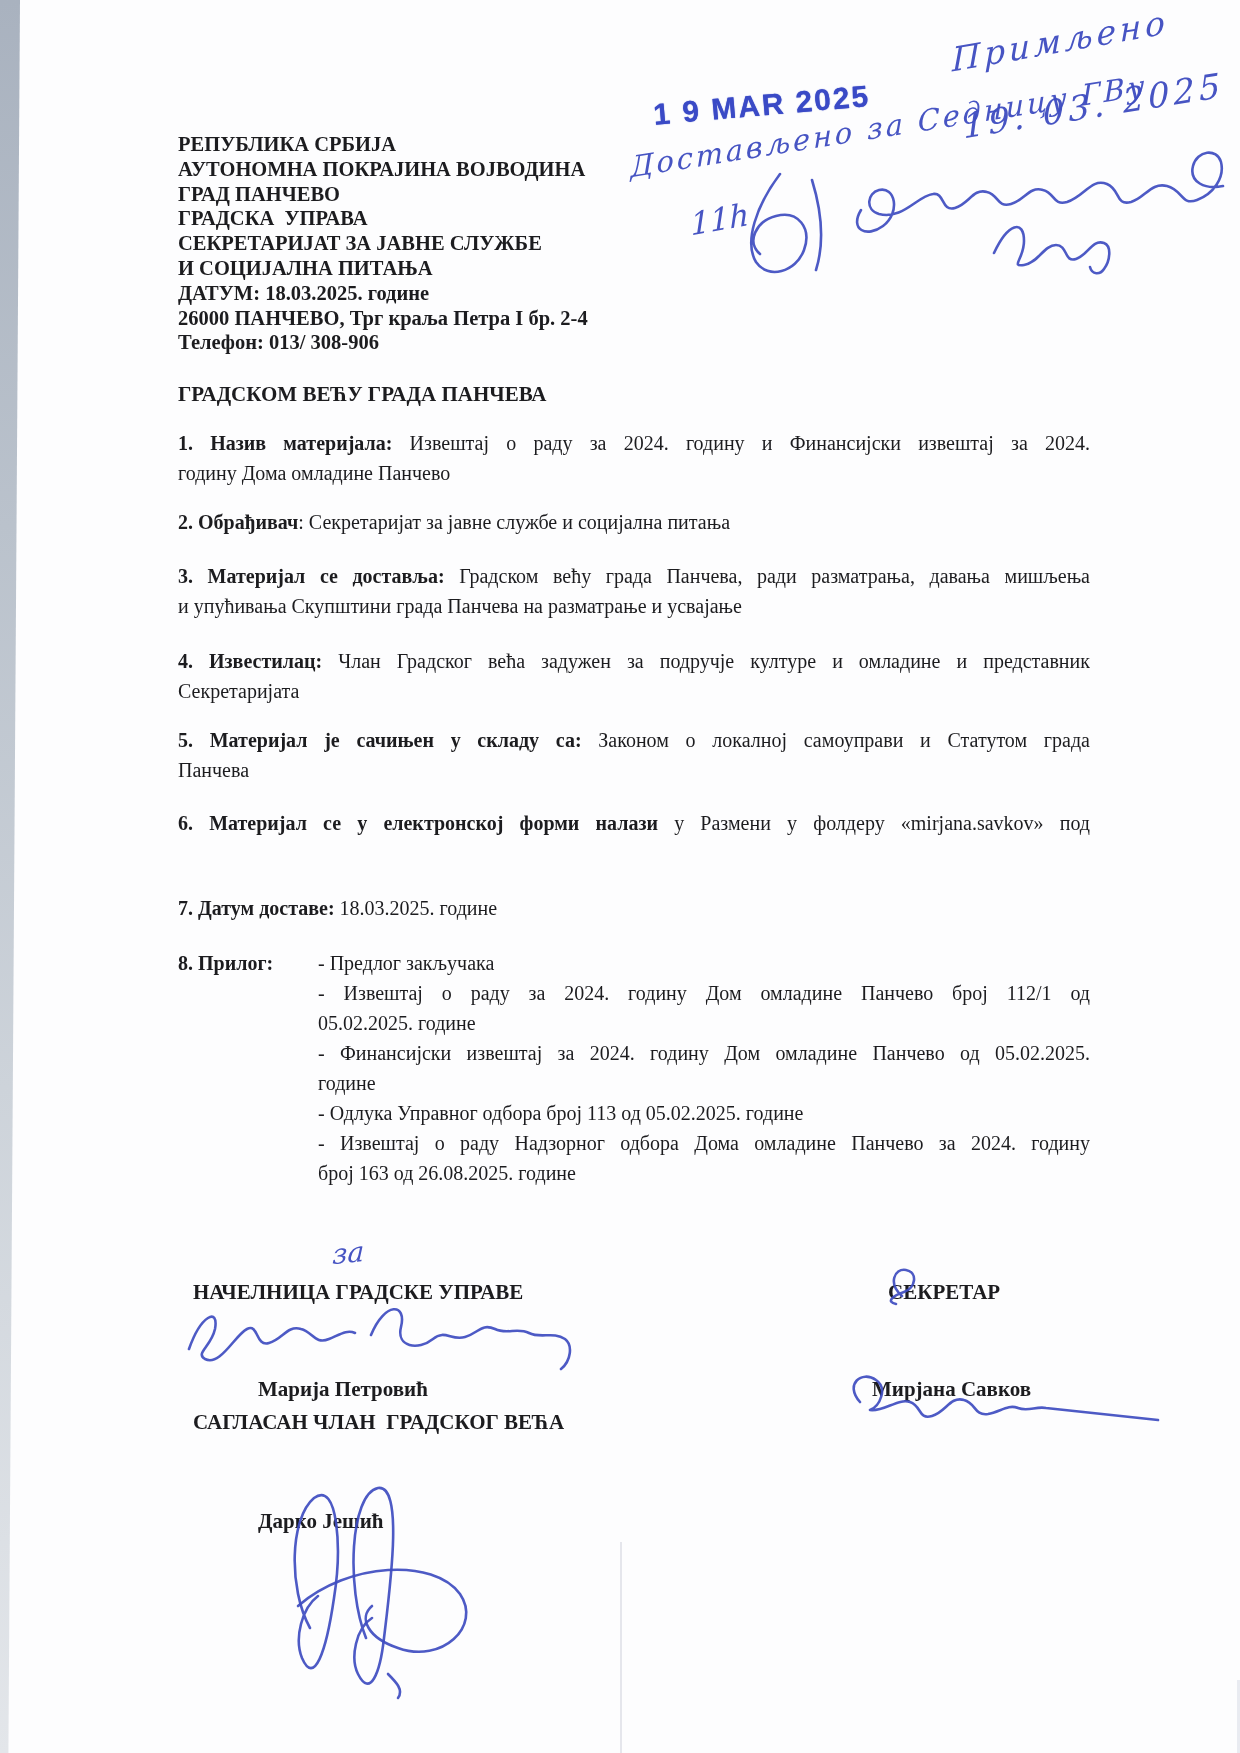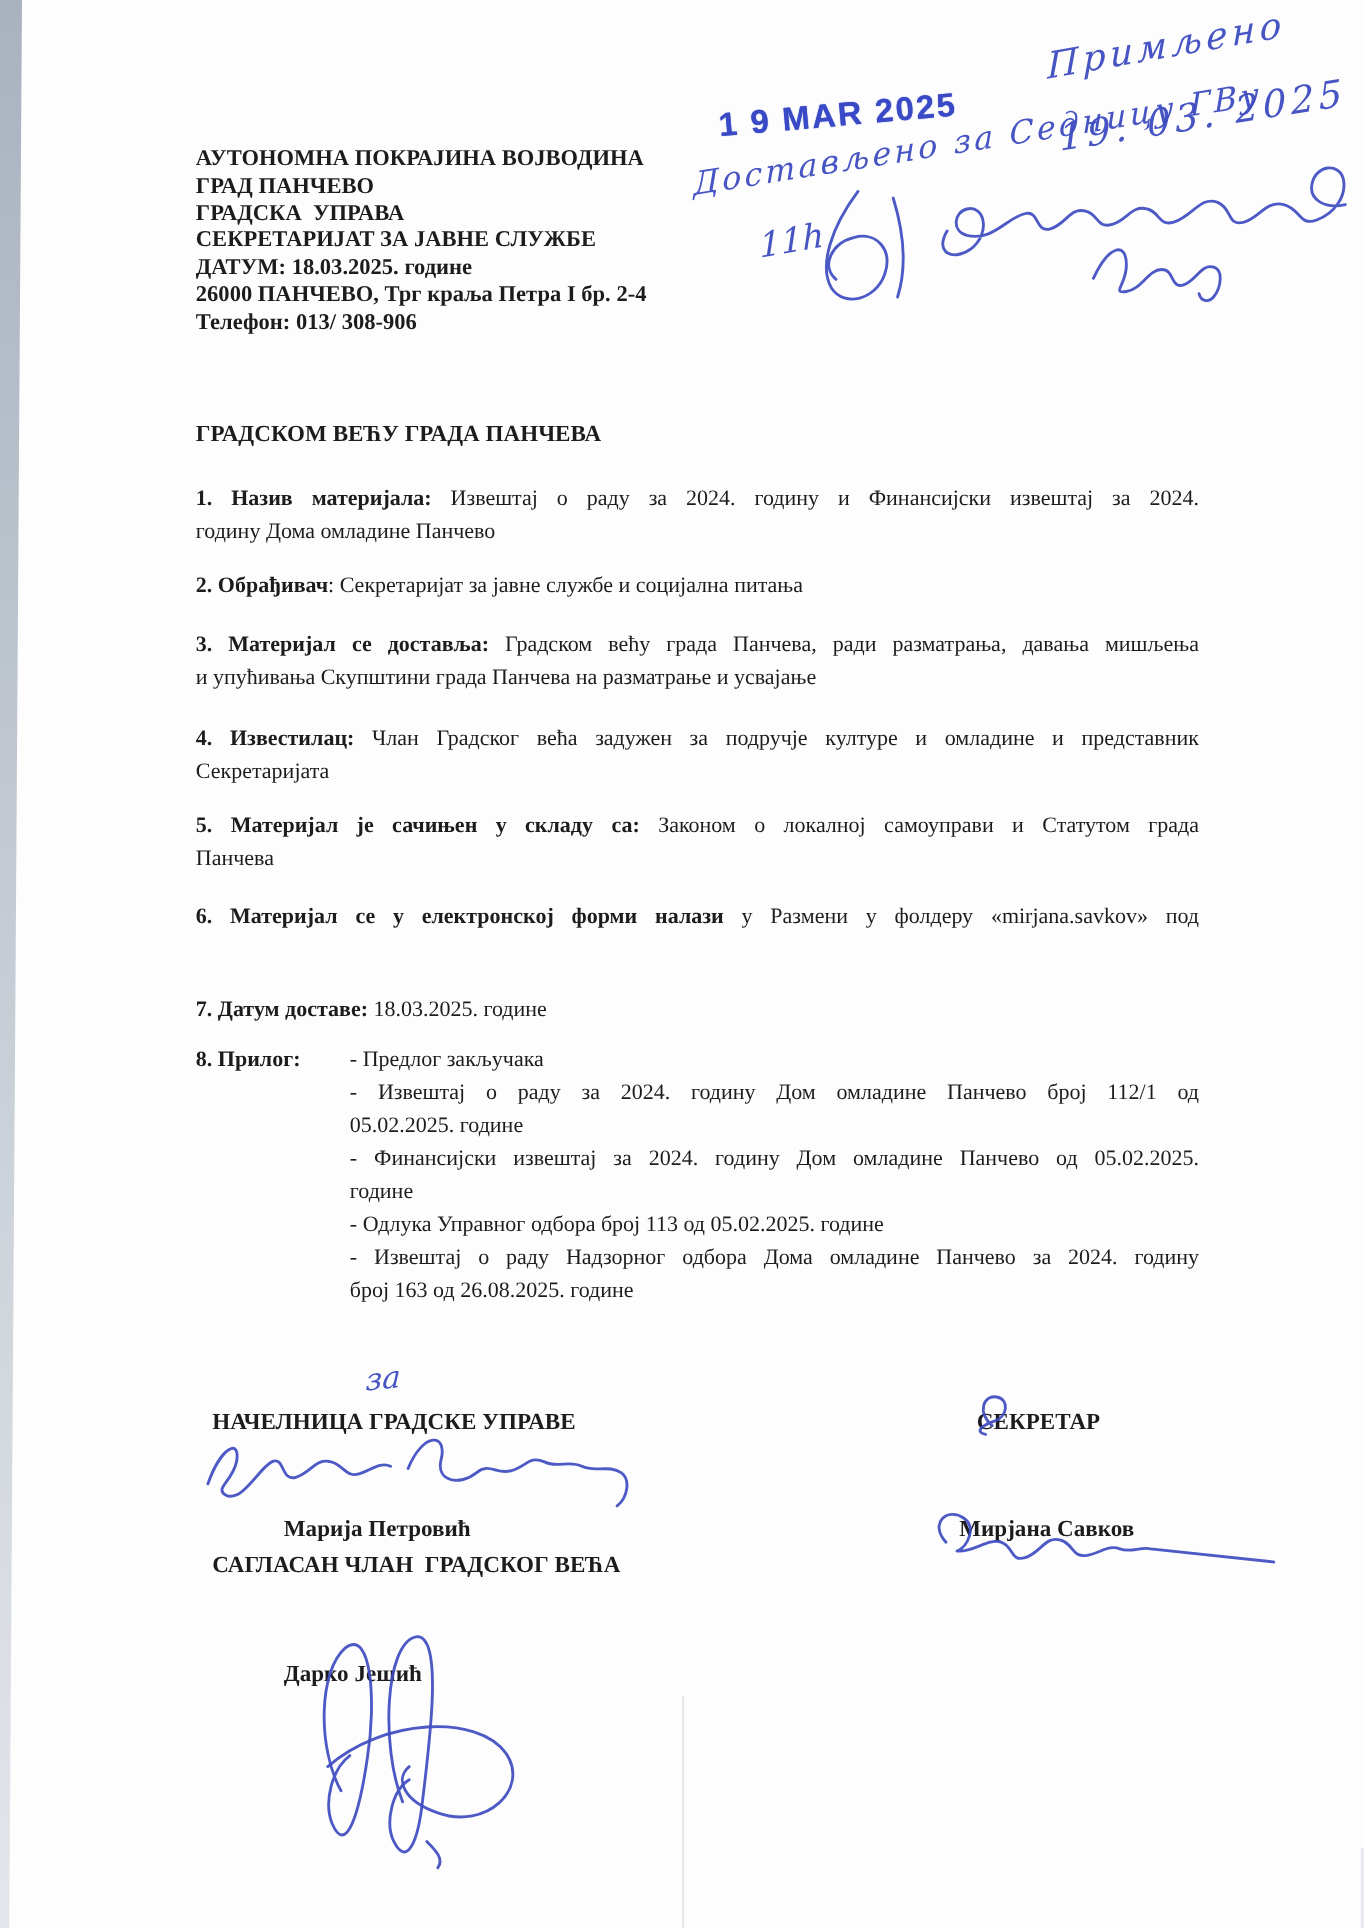--- a/index.html
+++ b/index.html
@@ -19,21 +19,21 @@
   .edge-right { position:absolute; right:0; top:1680px; width:3px; height:73px; background:#e9ebf1; }
 
   
   .letterhead {
     position:absolute; left:178px; top:132px;
     font-weight:bold; font-size:20.5px; line-height:24.8px; white-space:pre-wrap;
   }
   .addressee { position:absolute; left:178px; top:382px; font-weight:bold; font-size:21px; }
 
   
-  .para { position:absolute; left:178px; width:912px; font-size:20px; line-height:30px;margin-top:10px; }
+  .para { position:absolute; left:178px; width:912px; font-size:20px; line-height:30px; }
   .pline { text-align:justify; text-align-last:justify; }
   .pline.last { text-align-last:left; }
   .para b, .attach-label { font-weight:bold; }
 
   .attach-label { position:absolute; left:178px; top:948px; font-size:20px; line-height:30px; }
   .attach-list { position:absolute; left:318px; top:948px; width:772px; font-size:20px; line-height:30px; }
 
   
   .sig-title { position:absolute; font-weight:bold; font-size:21px; white-space:pre-wrap;text-align:center; }
   .sig-name  { position:absolute; font-weight:bold; font-size:21px;margin-top:44px; }
@@ -61,21 +61,21 @@
 </style>
 </head>
 <body>
 
 <div class="page">
 
   <div class="edge-strip"></div>
   <div class="fold-line"></div>
   <div class="edge-right"></div>
 
-  <div class="letterhead" id="letterhead"><div>АУТОНОМНА ПОКРАЈИНА ВОЈВОДИНА</div><div>ГРАД ПАНЧЕВО</div><div>ГРАДСКА  УПРАВА</div><div>СЕКРЕТАРИЈАТ ЗА ЈАВНЕ СЛУЖБЕ</div><div>ДАТУМ: 18.03.2025. године</div><div>26000 ПАНЧЕВО, Трг краља Петра I бр. 2-4</div><div>Телефон: 013/ 308-906</div></div>
+  <div class="letterhead" id="letterhead"><div>РЕПУБЛИКА СРБИЈА</div><div>АУТОНОМНА ПОКРАЈИНА ВОЈВОДИНА</div><div>ГРАД ПАНЧЕВО</div><div>ГРАДСКА  УПРАВА</div><div>СЕКРЕТАРИЈАТ ЗА ЈАВНЕ СЛУЖБЕ</div><div>И СОЦИЈАЛНА ПИТАЊА</div><div>ДАТУМ: 18.03.2025. године</div><div>26000 ПАНЧЕВО, Трг краља Петра I бр. 2-4</div><div>Телефон: 013/ 308-906</div></div>
 
   <div class="stamp">1 9 MAR 2025</div>
   <div class="hand note-delivery">Достављено за Седницу ГВу</div>
   <div class="hand note-time">11h</div>
   <div class="hand note-received">Примљено</div>
   <div class="hand note-date">19. 03. 2025</div>
 
   <svg class="sig" style="left:716px;top:158px" width="150" height="130" viewBox="0 0 150 130">
     <path d="M64 16 C 40 48, 28 84, 40 104 C 52 122, 80 114, 88 92 C 96 70, 82 52, 60 58 C 40 63, 30 84, 44 96"></path>
     <path d="M96 22 C 104 48, 110 80, 100 112"></path>

